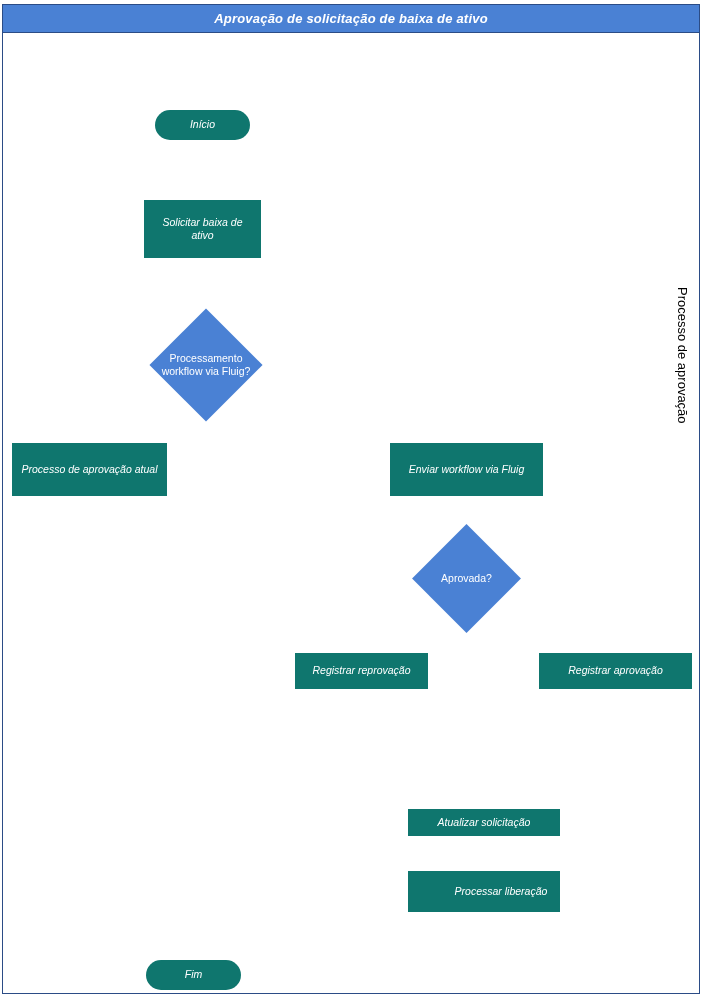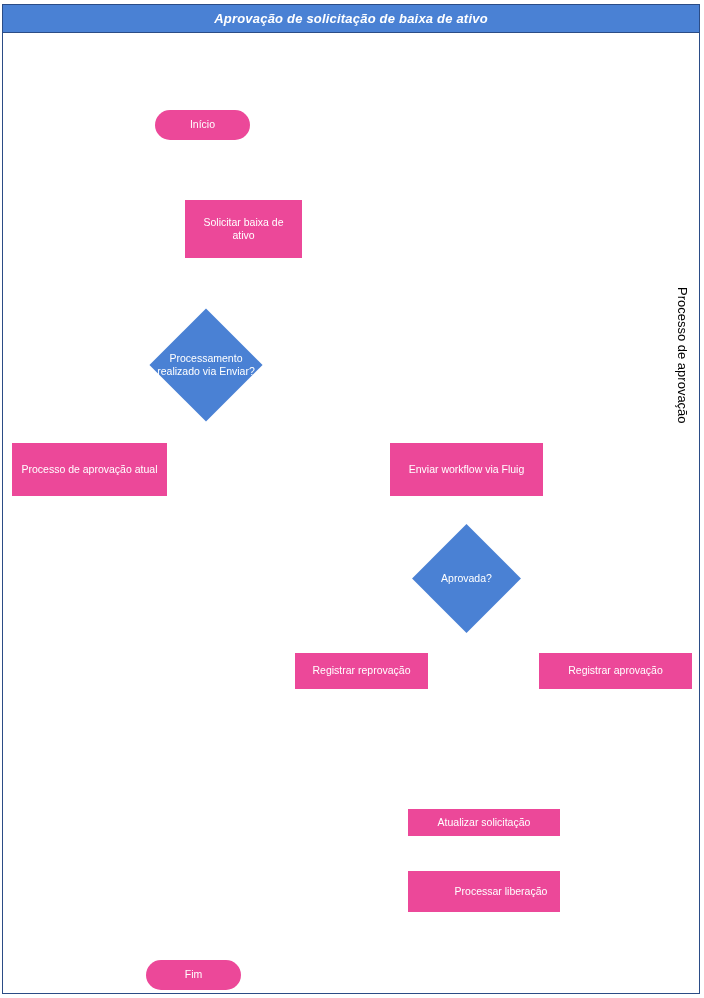--- a/index.html
+++ b/index.html
@@ -54,30 +54,31 @@
     display: flex;
     align-items: center;
     justify-content: center;
     color: #000000;
     font-size: 13px;
     writing-mode: vertical-rl;
     text-orientation: mixed;
   }
   .node {
     position: absolute;
-    background: #ec4899;
+    background: #0f766e;
     color: #ffffff;
     display: flex;
     align-items: center;
     justify-content: center;
     text-align: center;
     font-size: 10.5px;
     line-height: 1.25;
     box-sizing: border-box;
     padding: 2px 6px;
+    font-style: italic;
   }
   .node.terminator {
     border-radius: 16px;
   }
   .node.process {
     border-radius: 0;
   }
   .diamond-wrap {
     position: absolute;
   }
@@ -111,25 +112,25 @@
 <body>
 
 <div class="canvas">
   <div class="pool">
     <div class="pool-header">Aprovação de solicitação de baixa de ativo</div>
 
     <div class="lane-label">Processo de aprovação</div>
 
     <div class="node terminator" style="left:152px; top:105px; width:95px; height:30px;">Início</div>
 
-    <div class="node process" style="left:141px; top:195px; width:117px; height:58px;margin-left:41px;">Solicitar baixa de ativo</div>
+    <div class="node process" style="left:141px; top:195px; width:117px; height:58px;">Solicitar baixa de ativo</div>
 
     <div class="diamond-wrap" style="left:163px; top:320px; width:80px; height:80px;">
       <div class="diamond-shape"></div>
-      <div class="diamond-text" style="left:-25px; width:130px;">Processamento realizado via Enviar?</div>
+      <div class="diamond-text" style="left:-25px; width:130px;">Processamento workflow via Fluig?</div>
     </div>
 
     <div class="node process" style="left:9px; top:438px; width:155px; height:53px;">Processo de aprovação atual</div>
 
     <div class="node process" style="left:387px; top:438px; width:153px; height:53px;">Enviar workflow via Fluig</div>
 
     <div class="diamond-wrap" style="left:425px; top:535px; width:77px; height:77px;">
       <div class="diamond-shape"></div>
       <div class="diamond-text" style="left:-20px; width:117px;">Aprovada?</div>
     </div>

